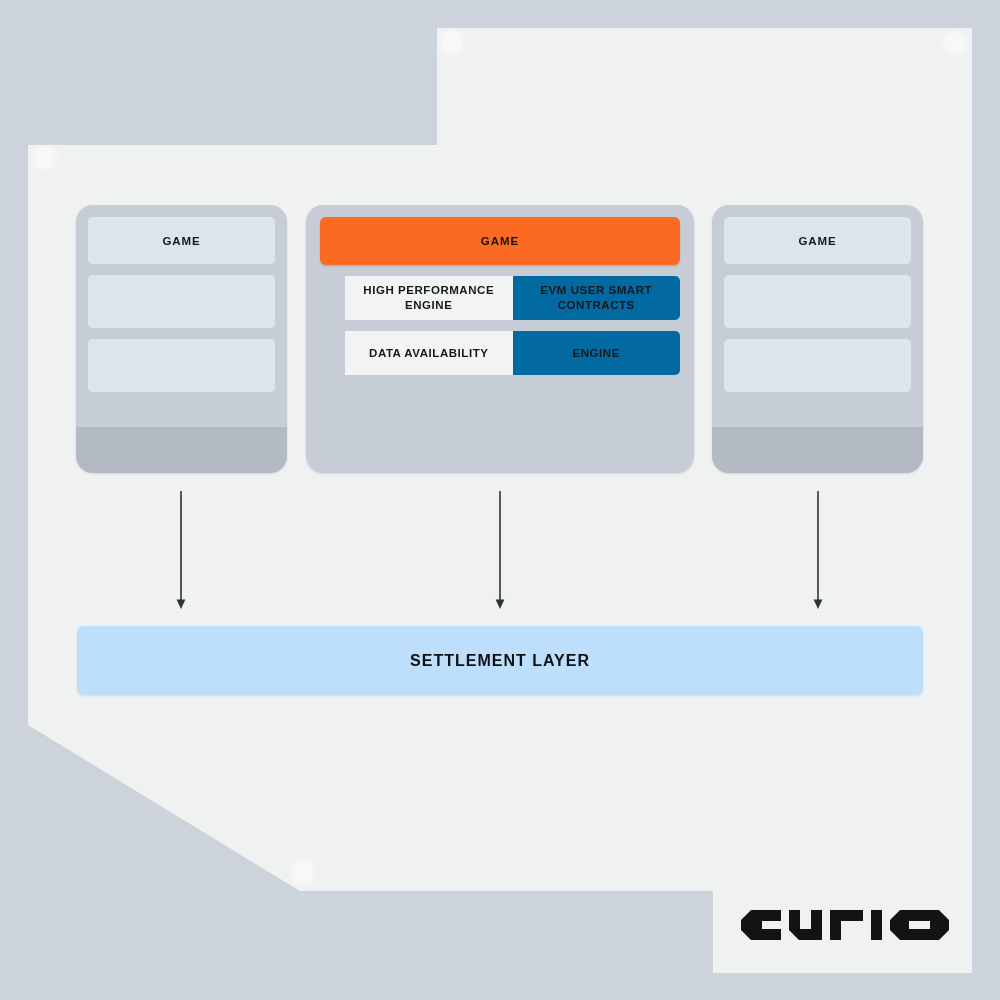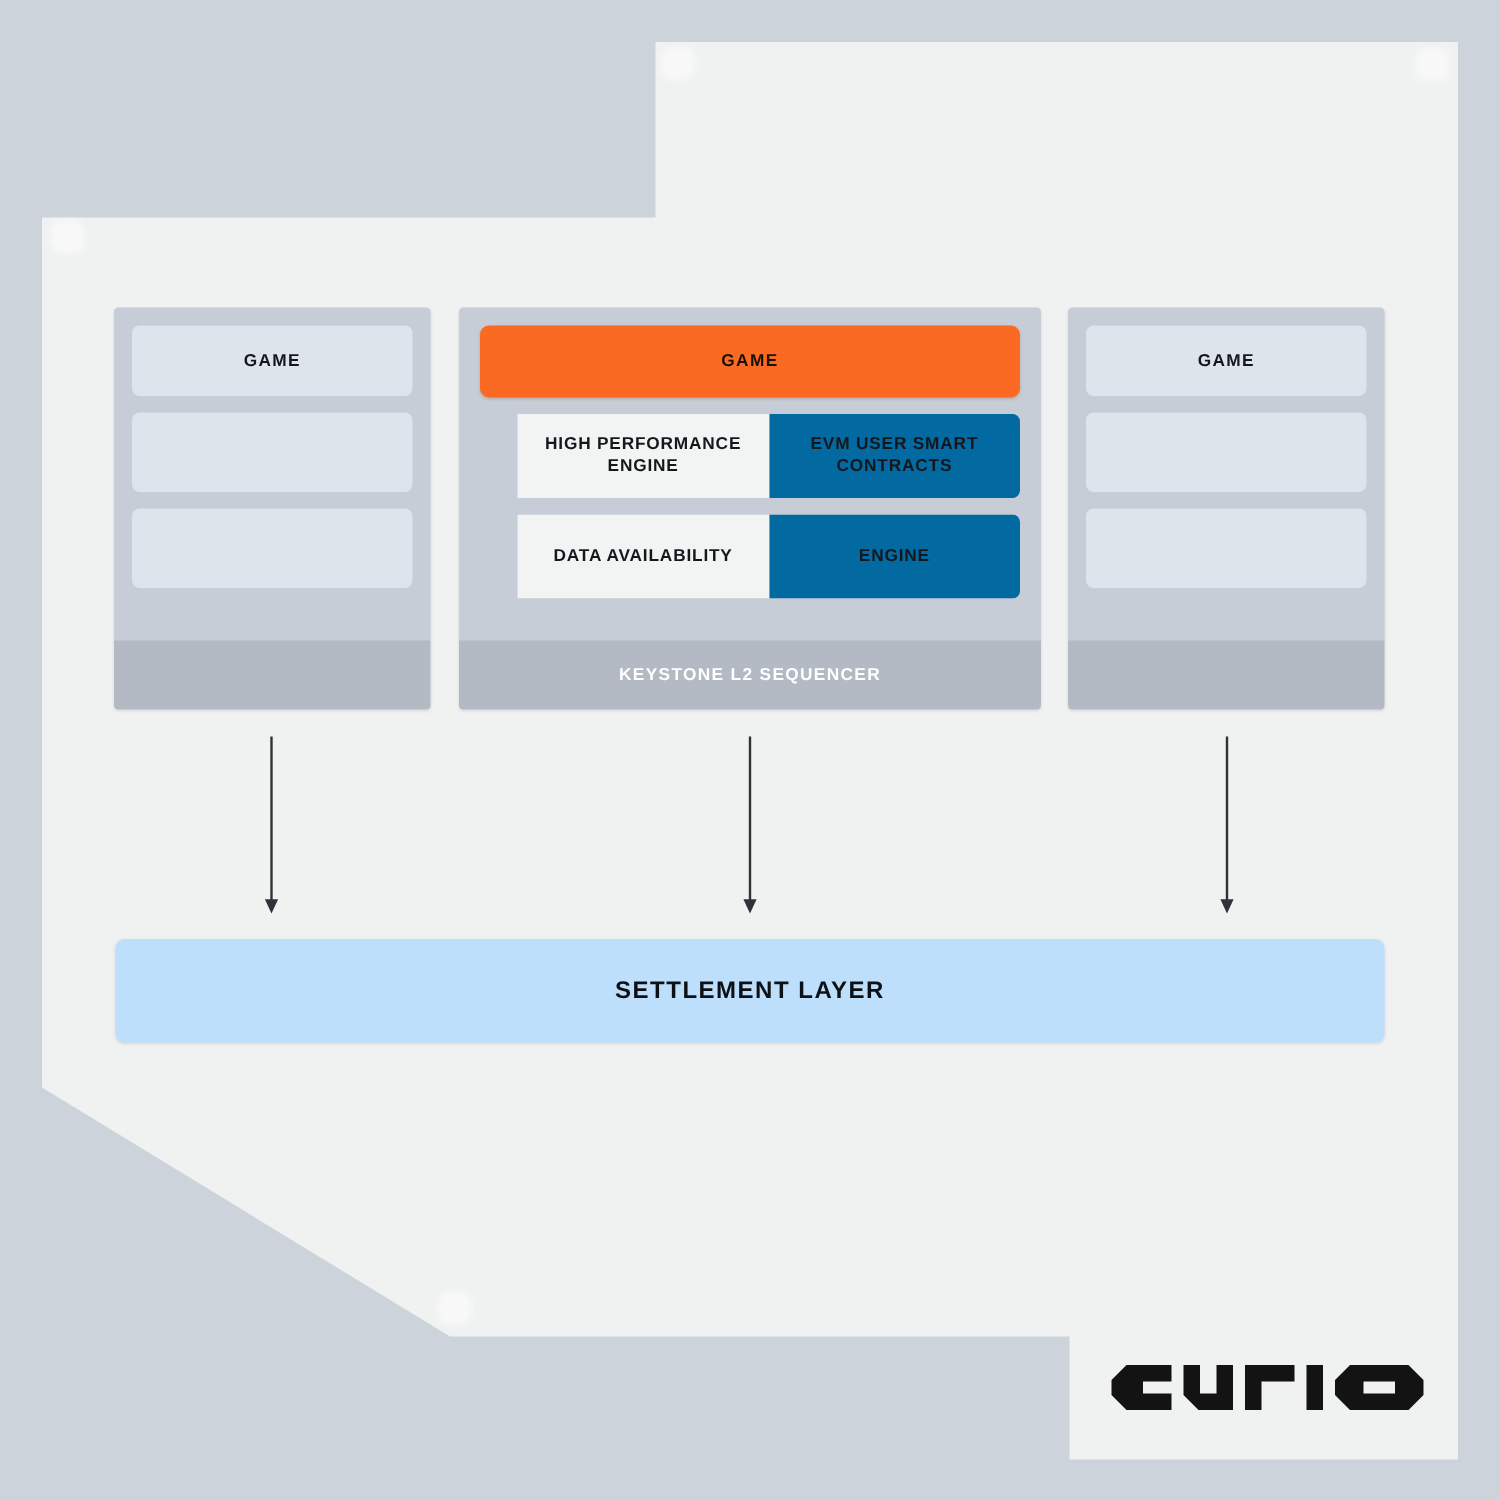--- a/index.html
+++ b/index.html
@@ -29,21 +29,21 @@
   .dot.d3{left:34px;top:147px;}
   .dot.d4{left:292px;top:861px;}
 
   
   #stage{position:absolute;left:0;top:0;width:1000px;height:1000px;}
 
   
   .col{
     position:absolute;top:205px;
     background:#c6cdd6;
-    border-radius:3px;
+    border-radius:17px;
     box-shadow:0 1px 2px rgba(90,100,115,.18);
     display:flex;flex-direction:column;
     overflow:hidden;
   }
   .col-left {left:76px; width:211px; height:268px;}
   .col-mid  {left:306px;width:388px; height:268px;}
   .col-right{left:712px;width:211px; height:268px;}
 
   .col-body{
     flex:1 1 auto;
@@ -69,21 +69,21 @@
     height:48px;border-radius:6px;
     background:#fa6a22;
     display:flex;align-items:center;justify-content:center;
     font-size:11.5px;font-weight:700;letter-spacing:1px;
     color:#1a1204;
     box-shadow:0 1px 2px rgba(120,60,20,.25);
   }
 
   
   .split-row{
-    display:flex;height:56px;border-radius:5px;overflow:hidden;padding-left:25px;
+    display:flex;height:44px;border-radius:5px;overflow:hidden;padding-left:25px;
   }
   .split-cell{
     flex:1 1 50%;
     display:flex;align-items:center;justify-content:center;
     text-align:center;
     font-size:11.5px;font-weight:700;letter-spacing:.55px;
     line-height:1.28;
     color:#14181c;
     padding:0 6px;
     box-sizing:border-box;
@@ -148,21 +148,20 @@
       <div class="split-row">
         <div class="split-cell left-cell">HIGH PERFORMANCE ENGINE</div>
         <div class="split-cell right-cell">EVM USER SMART CONTRACTS</div>
       </div>
 
       <div class="split-row">
         <div class="split-cell left-cell">DATA AVAILABILITY</div>
         <div class="split-cell right-cell">ENGINE</div>
       </div>
     </div>
-    <div class="col-foot">KEYSTONE L2 SEQUENCER</div>
   </div>
 
   <div class="col col-right">
     <div class="col-body">
       <div class="slot s-game">GAME</div>
       <div class="slot s-blank"></div>
       <div class="slot s-blank"></div>
     </div>
     <div class="col-foot"></div>
   </div>

